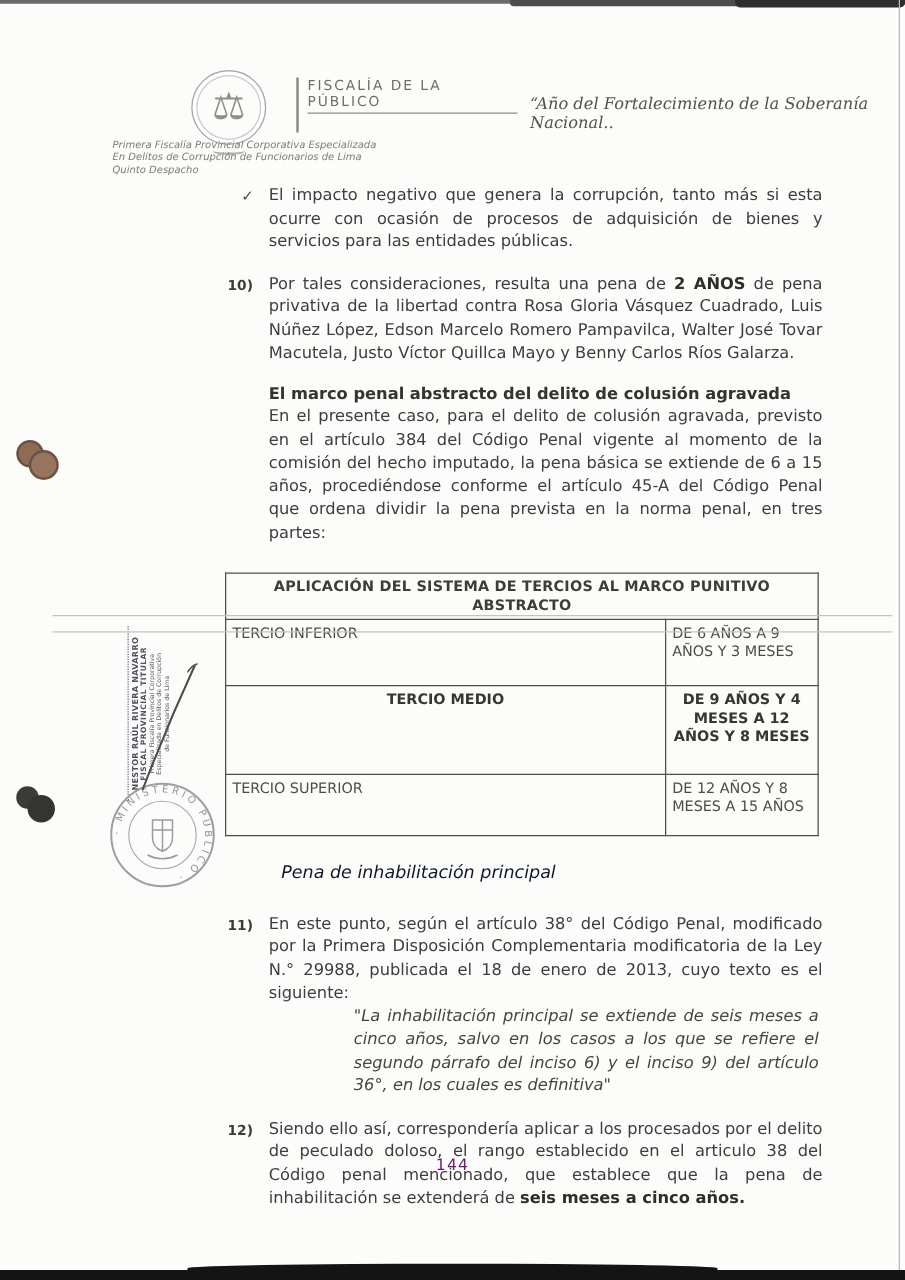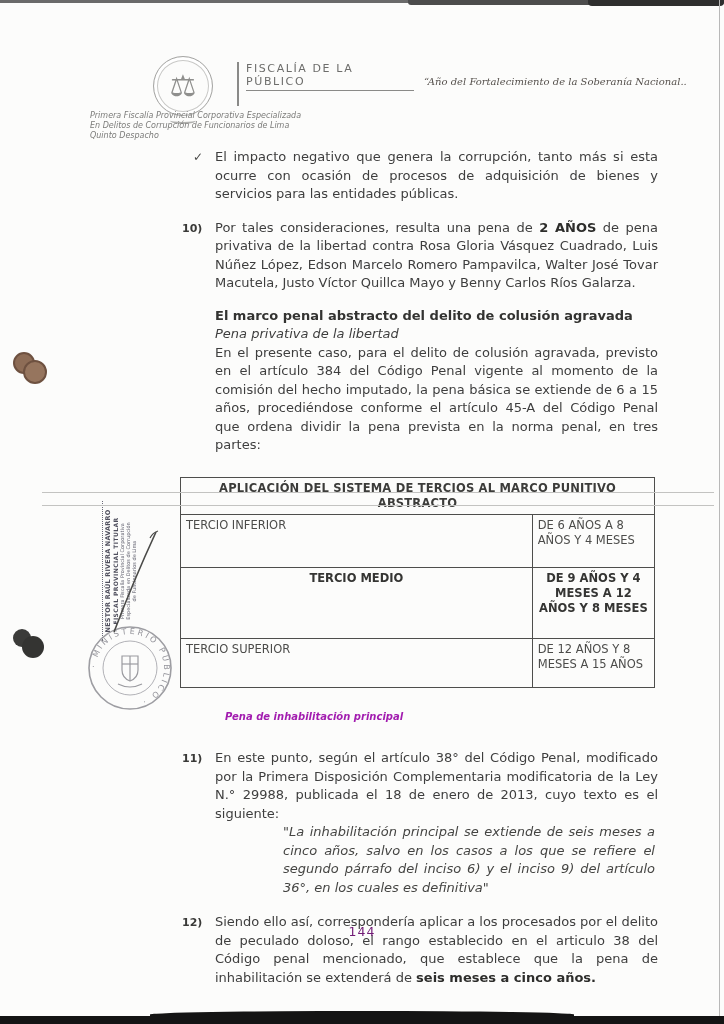--- a/index.html
+++ b/index.html
@@ -22,21 +22,21 @@
   .logo .ring{width:58px;height:58px;margin:0 auto;border:1.5px solid #a6a6a4;border-radius:50%;
     display:flex;align-items:center;justify-content:center;box-shadow:inset 0 0 0 3px #fff, inset 0 0 0 4px #c9c9c7;}
   .logo .scales{font-size:30px;color:#8f8f8d;line-height:1;}
   .logo .ribbon{width:26px;height:5px;margin:1px auto 0;border-bottom:2px solid #b0b0ae;border-radius:0 0 50% 50%;}
   .hdr-div{position:absolute;left:237px;top:62px;height:44px;width:1.5px;background:#8a8a88;}
   .ministry{position:absolute;left:246px;top:60px;width:168px;}
   .ministry .l1{font-weight:bold;font-size:13px;letter-spacing:.5px;color:#4a4a48;
     border-top:2px solid #7d7d7b;border-bottom:1.5px solid #8a8a88;padding:2px 0 2px;}
   .ministry .l2{font-size:11px;letter-spacing:1.6px;color:#6d6d6b;border-bottom:1.5px solid #8a8a88;padding:2px 0 2px;}
   .motto{position:absolute;left:424px;top:76px;width:296px;
-    font-family:"DejaVu Serif","Liberation Serif",serif;font-style:italic;font-size:10px;color:#55504c;}
+    font-family:"DejaVu Serif","Liberation Serif",serif;font-style:italic;font-size:13px;color:#55504c;}
   .office{position:absolute;left:90px;top:111px;width:244px;text-align:left;
     font-style:italic;font-size:8px;line-height:10px;color:#7b7b79;}
   
   .content{position:absolute;left:180px;top:148px;width:478px;font-size:13px;line-height:18.5px;text-align:justify;}
   .check-item{position:relative;padding-left:35px;}
   .check-item .tick{position:absolute;left:13px;top:0;font-size:12px;color:#4a4a48;}
   .list-item{position:relative;padding-left:35px;margin-top:15px;}
   .list-item .num{position:absolute;left:2px;top:1px;font-size:11px;font-weight:bold;color:#3a3a38;}
   .h-bold{font-weight:bold;margin-top:14px;color:#333331;}
   .h-italic{font-style:italic;}
@@ -45,21 +45,21 @@
   
   table.tercios{margin-top:22px;width:475px;border-collapse:collapse;font-size:11.5px;line-height:15px;}
   table.tercios th, table.tercios td{border:1.6px solid #4e4e4c;padding:3px 5px;vertical-align:top;text-align:left;color:#4c4c4a;}
   table.tercios th{height:24px;text-align:center;vertical-align:middle;font-size:11.5px;letter-spacing:.2px;color:#3c3c3a;}
   td.c1{width:348px;}
   td.c2{width:113px;}
   tr.r1 td{height:46px;}
   tr.r2 td{height:64px;font-weight:bold;color:#353533;text-align:center;}
   tr.r3 td{height:42px;}
   
-  .sec2-h{margin:20px 0 0 45px;font-weight:bold;font-style:italic;font-size:10px;color:#a21caf;}
+  .sec2-h{margin:20px 0 0 45px;font-weight:normal;font-style:italic;font-size:14px;color:#0f172a;}
   .quote{margin:0 0 0 103px;width:372px;font-style:italic;text-align:justify;color:#454543;}
   .pagenum{position:absolute;top:924px;left:0;right:0;text-align:center;font-size:12.5px;color:#701a75;letter-spacing:1px;}
   
   .stamp-rot{position:absolute;left:61px;top:542px;width:140px;height:58px;
     transform:rotate(-90deg);text-align:center;color:#4f4f5d;z-index:3;}
   .stamp-rot .dots{border-top:1.5px dotted #6a6a78;margin-bottom:1px;}
   .stamp-rot .s-name{font-size:6.5px;font-weight:bold;letter-spacing:.2px;}
   .stamp-rot .s-title{font-size:6px;font-weight:bold;letter-spacing:.4px;}
   .stamp-rot .s-sm{font-size:5px;line-height:6px;color:#5d5d6b;}
   .sig{position:absolute;left:100px;top:528px;z-index:4;}
@@ -102,32 +102,31 @@
       <span>El impacto negativo que genera la corrupción, tanto más si esta ocurre con ocasión de procesos de adquisición de bienes y servicios para las entidades públicas.</span>
     </div>
 
     <div class="list-item">
       <span class="num">10)</span>
       <span>Por tales consideraciones, resulta una pena de </span><b class="inline">2 AÑOS</b><span> de pena privativa de la libertad contra Rosa Gloria Vásquez Cuadrado, Luis Núñez López, Edson Marcelo Romero Pampavilca, Walter José Tovar Macutela, Justo Víctor Quillca Mayo y Benny Carlos Ríos Galarza.</span>
     </div>
 
     <div style="padding-left:35px">
       <div class="h-bold">El marco penal abstracto del delito de colusión agravada</div>
-      <div class="h-italic">Pena privativa de la libertad</div>
       <div class="para">En el presente caso, para el delito de colusión agravada, previsto en el artículo 384 del Código Penal vigente al momento de la comisión del hecho imputado, la pena básica se extiende de 6 a 15 años, procediéndose conforme el artículo 45-A del Código Penal que ordena dividir la pena prevista en la norma penal, en tres partes:</div>
     </div>
 
     <table class="tercios">
       <tbody>
           <tr>
             <th colspan="2">APLICACIÓN DEL SISTEMA DE TERCIOS AL MARCO PUNITIVO ABSTRACTO</th>
           </tr>
       <tr class="r1">
         <td class="c1">TERCIO INFERIOR</td>
-        <td class="c2">DE 6 AÑOS A 8 AÑOS Y 4 MESES</td>
+        <td class="c2">DE 6 AÑOS A 9 AÑOS Y 3 MESES</td>
       </tr>
       <tr class="r2">
         <td class="c1">TERCIO MEDIO</td>
         <td class="c2">DE 9 AÑOS Y 4 MESES A 12 AÑOS Y 8 MESES</td>
       </tr>
       <tr class="r3">
         <td class="c1">TERCIO SUPERIOR</td>
         <td class="c2">DE 12 AÑOS Y 8 MESES A 15 AÑOS</td>
       </tr>
     </tbody>

